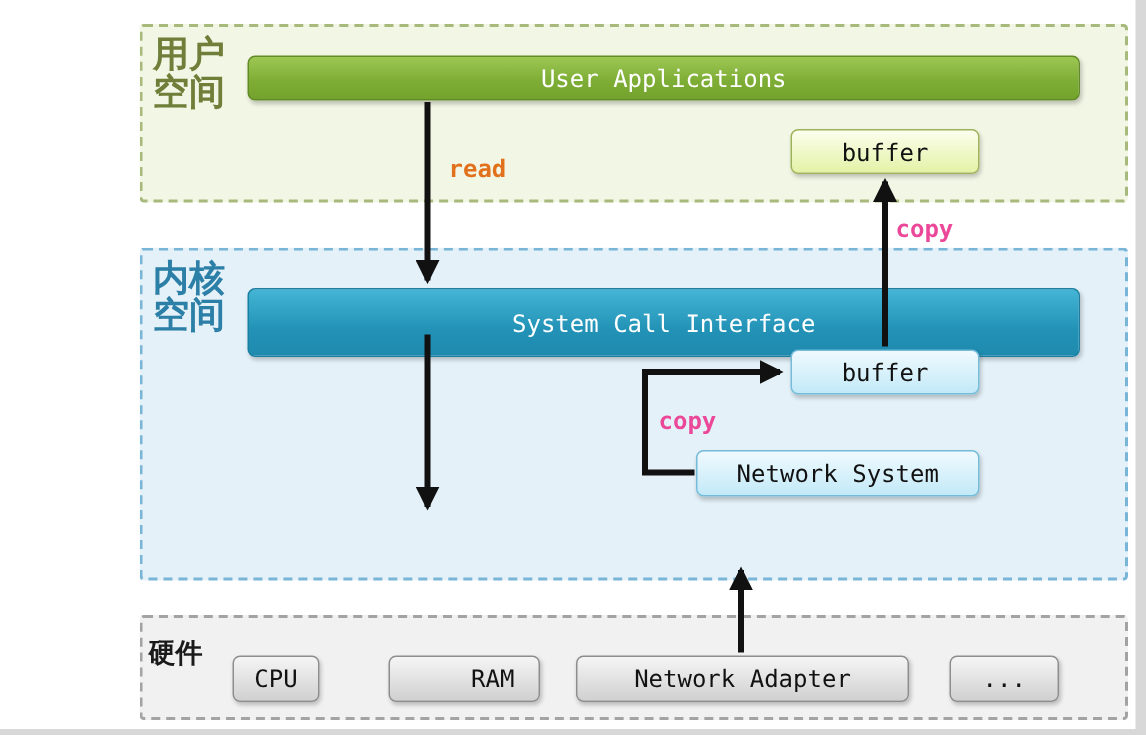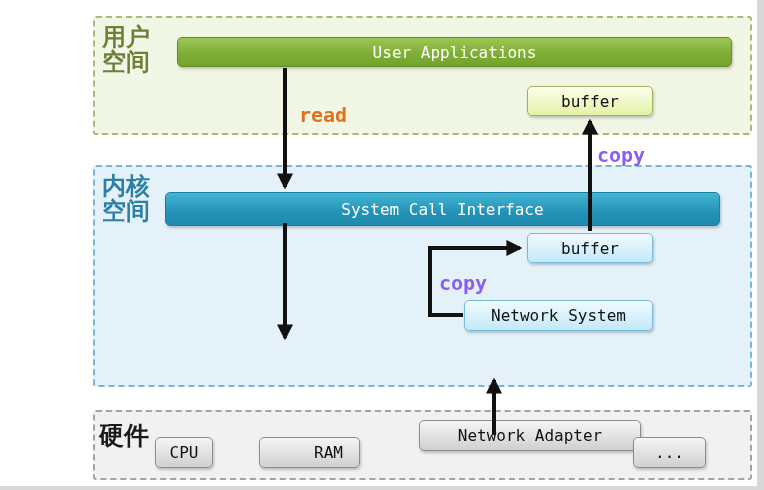--- a/index.html
+++ b/index.html
@@ -8,51 +8,51 @@
     overflow:hidden;font-family:"Liberation Sans",sans-serif;
   }
   .region{position:absolute;box-sizing:border-box;border-radius:3px;}
   .region-user{left:93px;top:16px;width:659px;height:119px;background:#f2f7e5;border:2px dashed #a8b97c;}
   .region-kernel{left:93px;top:165px;width:659px;height:222px;background:#e4f1f8;border:2px dashed #79b5d6;}
   .region-hw{left:93px;top:410px;width:659px;height:70px;background:#f1f1f1;border:2px dashed #a3a3a3;}
 
   .region-label{position:absolute;font-weight:bold;font-size:24px;line-height:25px;white-space:pre-line;}
   .lbl-user{left:102px;top:24px;color:#6f7f3a;}
   .lbl-kernel{left:102px;top:173px;color:#2c7fa6;}
-  .lbl-hw{left:99px;top:423px;color:#1a1a1a;font-size:25px;}
+  .lbl-hw{left:99px;top:423px;color:#1a1a1a;font-size:18px;}
 
   .box{
     position:absolute;box-sizing:border-box;border-radius:5px;
     font-family:"DejaVu Sans Mono","Liberation Mono",monospace;font-size:16px;
     display:flex;align-items:center;justify-content:center;
     box-shadow:1px 2px 3px rgba(0,0,0,0.22);
   }
-  .bar-green{background:linear-gradient(180deg,#9cc753 0%,#7fae36 55%,#73a32c 100%);border:1px solid #628b27;color:#ffffff;margin-left:12px;}
+  .bar-green{background:linear-gradient(180deg,#9cc753 0%,#7fae36 55%,#73a32c 100%);border:1px solid #628b27;color:#ffffff;}
   .bar-teal{background:linear-gradient(180deg,#45b5d6 0%,#2292b6 60%,#1e8aae 100%);border:1px solid #1b7fa2;color:#ffffff;}
   .box-yellowgreen{background:linear-gradient(180deg,#fcfeee 0%,#e3f2a6 100%);border:1px solid #9fb35c;color:#111111;}
   .box-lightblue{background:linear-gradient(180deg,#f0fafe 0%,#c2e9f8 100%);border:1px solid #74bcd9;color:#111111;}
   .box-gray{background:linear-gradient(180deg,#f5f5f5 0%,#d0d0d0 100%);border:1px solid #8d8d8d;color:#111111;}
 
   .apps-bar{left:165px;top:37px;width:555px;height:30px;}
   .user-buffer{left:527px;top:86px;width:126px;height:30px;}
-  .syscall-bar{left:165px;top:192px;width:555px;height:34px;}
+  .syscall-bar{left:165px;top:192px;width:555px;height:46px;}
   .kernel-buffer{left:527px;top:233px;width:126px;height:30px;}
   .network-stack{left:464px;top:300px;width:189px;height:31px;}
   .drivers-bar{left:165px;top:344px;width:555px;height:30px;}
   .cpu-box{left:155px;top:437px;width:58px;height:31px;}
   .ram-box{left:259px;top:437px;width:101px;height:31px;padding-left:38px;}
-  .adapter-box{left:384px;top:420px;width:222px;height:31px;margin-left:35px;}
+  .adapter-box{left:384px;top:437px;width:222px;height:31px;}
   .dots-box{left:633px;top:437px;width:73px;height:31px;}
 
   .arrow-label{
     position:absolute;font-family:"DejaVu Sans Mono","Liberation Mono",monospace;
-    font-size:20px;font-weight:bold;white-space:pre-line;
+    font-size:16px;font-weight:bold;white-space:pre-line;
   }
   .lbl-orange{color:#e2711d;}
-  .lbl-green{color:#8b5cf6;}
+  .lbl-green{color:#ec4899;}
   .read-label{left:299px;top:103px;}
   .wait-label{left:307px;top:246px;line-height:24px;}
   .copy-net-label{left:439px;top:271px;}
   .copy-user-label{left:597px;top:143px;}
 
   .arrow-layer{position:absolute;left:0;top:0;width:764px;height:490px;pointer-events:none;}
 
   .edge-right{position:absolute;right:0;top:0;width:7px;height:490px;background:#d8d8d8;}
   .edge-bottom{position:absolute;left:0;bottom:0;width:764px;height:4px;background:#d8d8d8;}
 </style>

